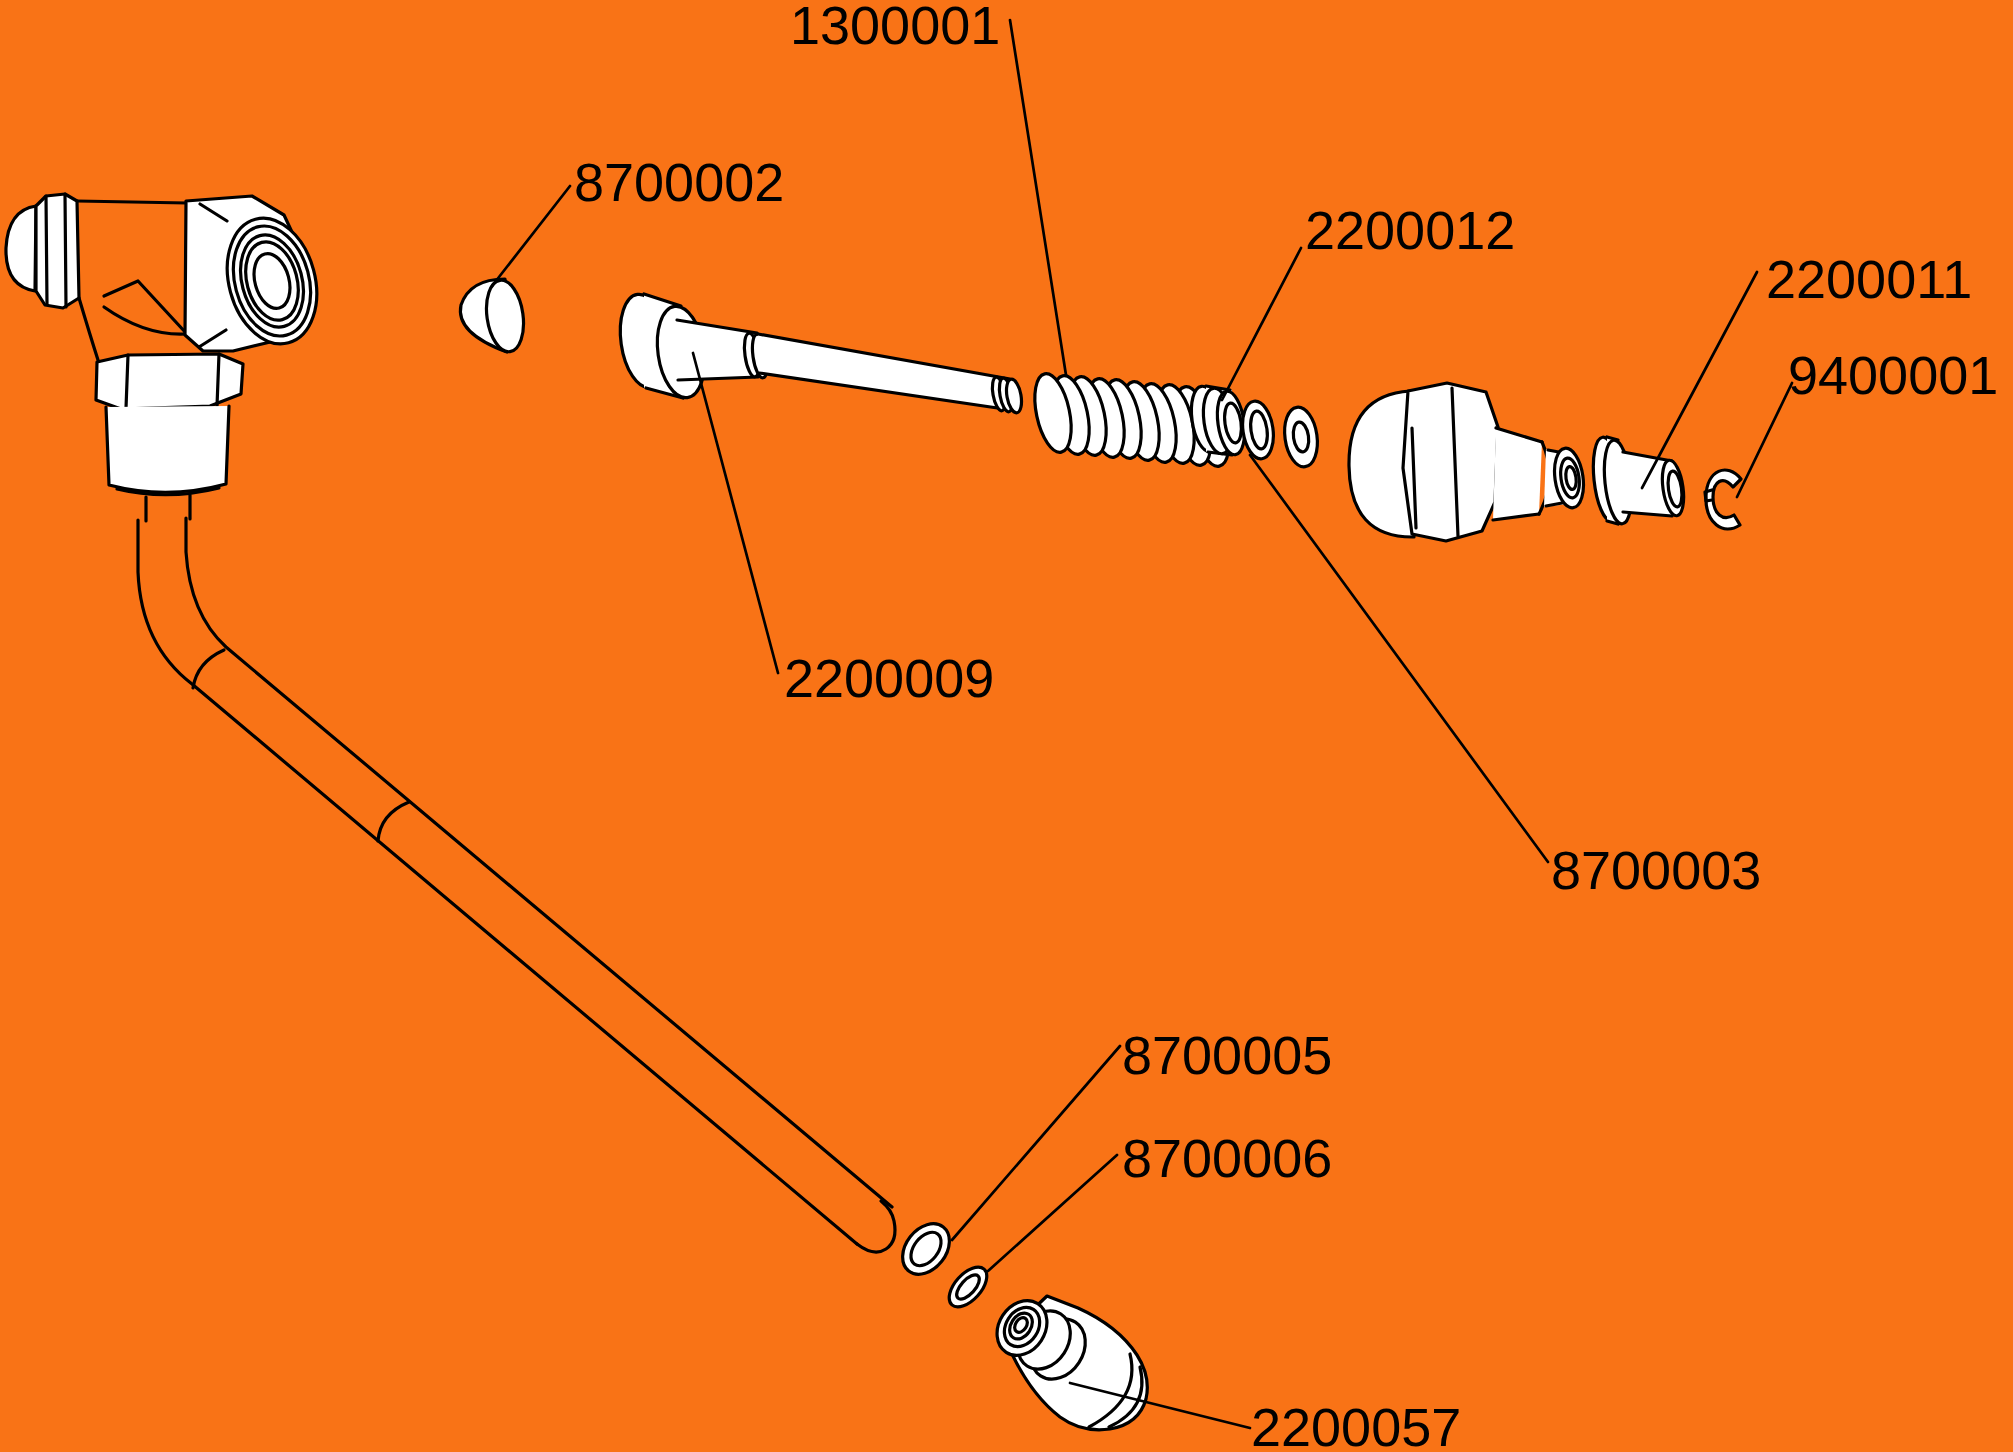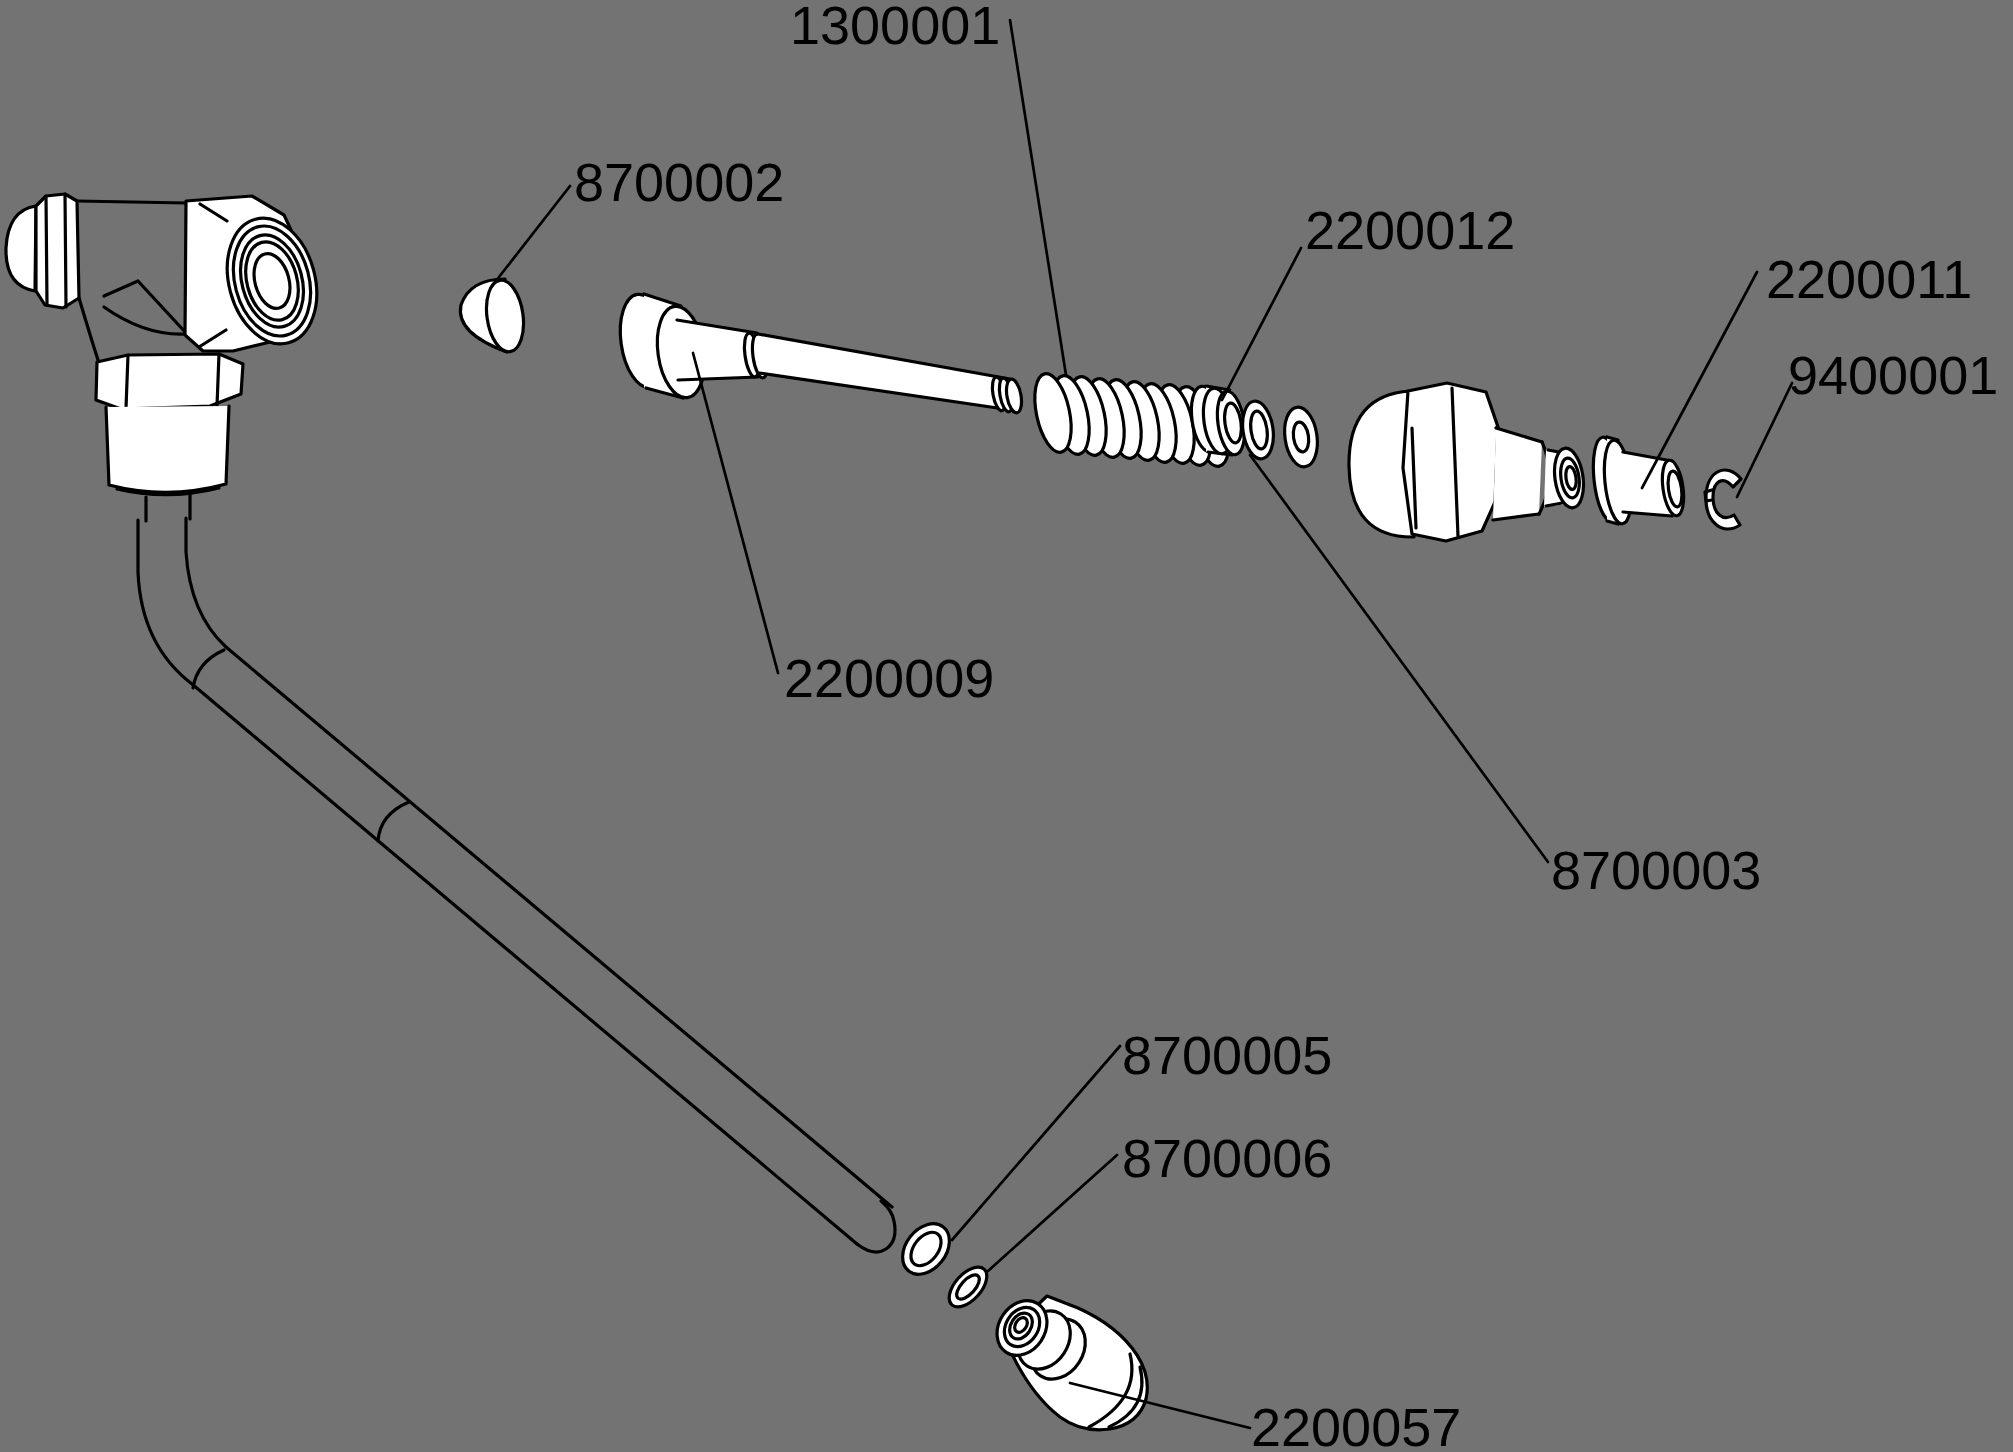--- a/index.html
+++ b/index.html
@@ -1,16 +1,16 @@
 <!DOCTYPE html>
 <html><head>
 <meta charset="utf-8">
 <style>
   html,body{margin:0;padding:0;background:#ffffff;}
-  .stage{position:relative;width:2013px;height:1452px;background:#737373;overflow:hidden;}
+  .stage{position:relative;width:2013px;height:1452px;background:#f97316;overflow:hidden;}
   svg{display:block;}
   .ln{fill:none;stroke:#000;stroke-width:3.2;stroke-linecap:round;stroke-linejoin:round;}
   .lnf{fill:#fff;stroke:#000;stroke-width:3.2;stroke-linecap:round;stroke-linejoin:round;}
   .fw{fill:#fff;stroke:none;}
   .leader{fill:none;stroke:#000;stroke-width:2.7;stroke-linecap:round;}
   text.pn{font-family:"Liberation Sans","DejaVu Sans",sans-serif;font-size:54px;fill:#010101;}
 </style>
 </head>
 <body>
 

